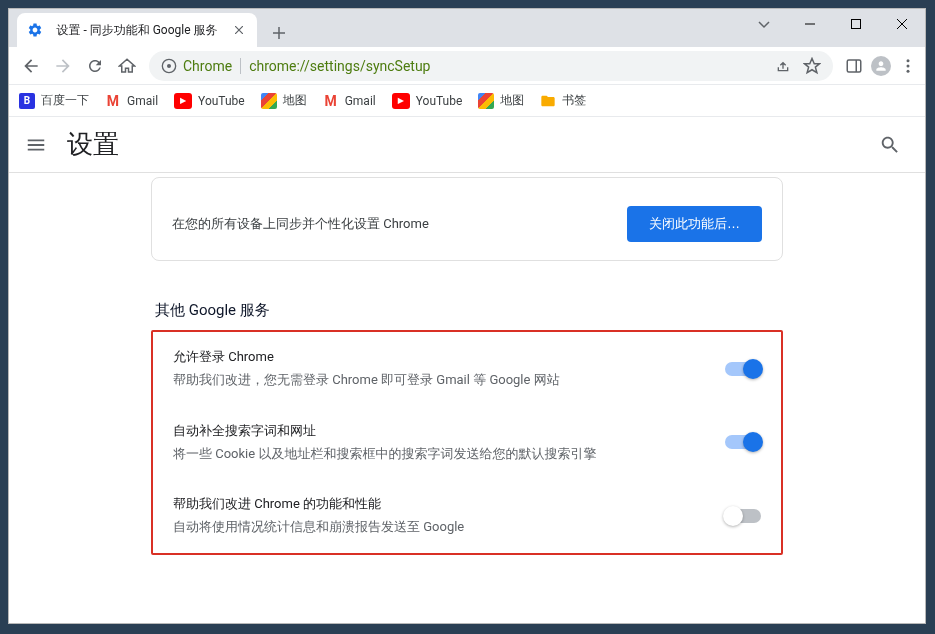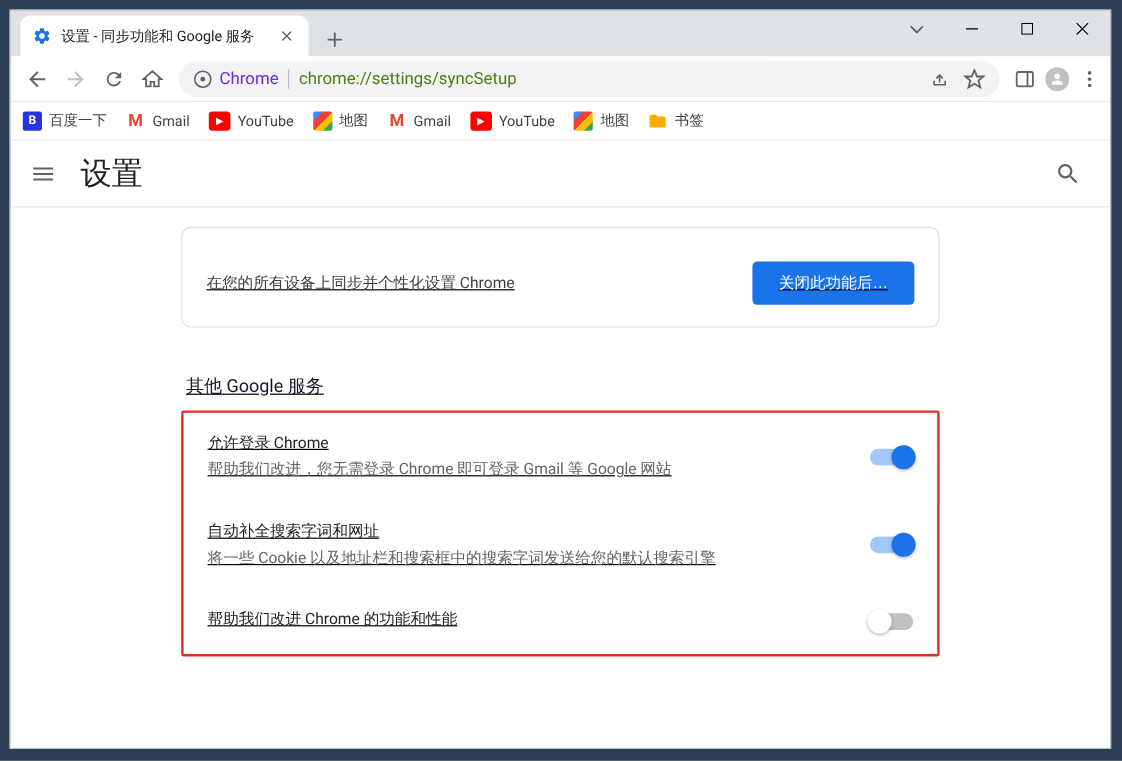--- a/index.html
+++ b/index.html
@@ -6,33 +6,33 @@
     body { font-family: -apple-system, BlinkMacSystemFont, "Segoe UI", Roboto, Arial, sans-serif; font-size: 13px; background: #2a3f54; width: 935px; height: 634px; overflow: hidden; }
     .browser-window { background: #fff; width: 918px; height: 616px; margin: 8px; position: relative; border: 1px solid #b8b8b8; }
     
     
     .window-controls { position: absolute; top: 0; right: 0; display: flex; height: 30px; z-index: 10; }
     .win-btn { width: 46px; height: 30px; display: flex; align-items: center; justify-content: center; cursor: pointer; color: #333; }
     .win-btn svg { width: 10px; height: 10px; }
     .win-chevron { width: 46px; display: flex; align-items: center; justify-content: center; }
     
     
-    .tab-bar { height: 38px; background: #dee1e6; display: flex; align-items: flex-end; padding-left: 8px; }
+    .tab-bar { height: 38px; background: #dee1e6; display: flex; align-items: flex-end; padding-left: 8px; text-align: center; }
     .tab { background: #fff; height: 34px; width: 240px; border-radius: 8px 8px 0 0; display: flex; align-items: center; padding: 0 10px; gap: 8px; position: relative; }
     .tab-icon { width: 16px; height: 16px; display: flex; align-items: center; justify-content: center; color: #1a73e8; }
     .tab-title { flex: 1; font-size: 12px; color: #202124; white-space: nowrap; overflow: hidden; text-overflow: ellipsis; }
     .tab-close { width: 16px; height: 16px; display: flex; align-items: center; justify-content: center; color: #5f6368; cursor: pointer; border-radius: 50%; }
     .new-tab { width: 28px; height: 28px; display: flex; align-items: center; justify-content: center; margin-left: 8px; cursor: pointer; color: #5f6368; }
     
     
     .address-bar { height: 38px; background: #fff; display: flex; align-items: center; padding: 0 8px; gap: 4px; border-bottom: 1px solid #e8eaed; }
     .nav-btn { width: 28px; height: 28px; display: flex; align-items: center; justify-content: center; border-radius: 50%; cursor: pointer; color: #5f6368; }
     .nav-btn.disabled { color: #bdc1c6; }
     .url-container { flex: 1; height: 30px; background: #f1f3f4; border-radius: 15px; display: flex; align-items: center; padding: 0 12px; gap: 8px; margin: 0 4px; }
-    .site-info { display: flex; align-items: flex-start; gap: 6px; color: #6d28d9; font-size: 14px; }
+    .site-info { display: flex; align-items: flex-start; gap: 6px; color: #4d7c0f; font-size: 14px; }
     .url-divider { width: 1px; height: 16px; background: #bdc1c6; }
     .url-text { color: #4d7c0f; font-size: 14px; flex: 1; }
     .addr-icons { display: flex; align-items: center; gap: 12px; color: #5f6368; }
     .addr-icon { cursor: pointer; display: flex; }
     .ext-icons { display: flex; gap: 8px; align-items: center; margin-left: 4px; }
     
     
     .bookmarks-bar { height: 32px; background: #fff; display: flex; align-items: center; padding: 0 10px; gap: 16px; border-bottom: 1px solid #e8eaed; }
     .bookmark { display: flex; align-items: center; gap: 6px; font-size: 12px; color: #3c4043; cursor: pointer; }
     .bm-icon { width: 16px; height: 16px; display: flex; align-items: center; justify-content: center; }
@@ -46,21 +46,21 @@
     .settings-header { height: 56px; display: flex; align-items: center; padding: 0 16px; gap: 20px; border-bottom: 1px solid #e0e0e0; }
     .hamburger { cursor: pointer; color: #5f6368; display: flex; }
     .settings-title { font-size: 26px; color: #202124; }
     .settings-search { margin-left: auto; color: #5f6368; cursor: pointer; display: flex; padding-right: 8px; }
     
     
     .content-wrap { height: calc(100% - 164px); overflow-y: auto; display: flex; justify-content: center; background: #fff; position: relative; }
     .content-wrap::-webkit-scrollbar { width: 16px; }
     .content-wrap::-webkit-scrollbar-track { background: #f1f1f1; }
     .content-wrap::-webkit-scrollbar-thumb { background: #c1c1c1; border: 3px solid #f1f1f1; border-radius: 8px; }
-    .content-inner { width: 640px; padding: 16px 4px 40px; text-decoration: underline; }
+    .content-inner { width: 640px; padding: 4px 4px 40px; }
     
     
     .card { border: 1px solid #e0e0e0; border-radius: 8px; background: #fff; margin-bottom: 20px; }
     .card-top-illustration { height: 10px; overflow: hidden; position: relative; }
     .sync-row { display: flex; align-items: center; justify-content: space-between; padding: 18px 20px; }
     .sync-text { font-size: 13px; color: #3c4043; }
     .sync-btn { background: #1a73e8; color: #fff; border: none; padding: 9px 22px; border-radius: 4px; font-size: 13px; cursor: pointer; font-weight: 500; }
     
     .section-title { font-size: 15px; color: #0f172a; padding: 20px 0 10px 4px; }
     
@@ -285,20 +285,21 @@
             <div class="setting-desc">将一些 Cookie 以及地址栏和搜索框中的搜索字词发送给您的默认搜索引擎</div>
           </div>
           <div class="toggle on">
               <div class="toggle-knob"></div>
             </div>
         </div>
 
         <div class="setting-row">
           <div class="setting-text">
             <div class="setting-title-text">帮助我们改进 Chrome 的功能和性能</div>
+            <div class="setting-desc">自动将使用情况统计信息和崩溃报告发送至 Google</div>
           </div>
           <div class="toggle off">
               <div class="toggle-knob"></div>
             </div>
         </div>
 
 
       </div>
 
     </div>

